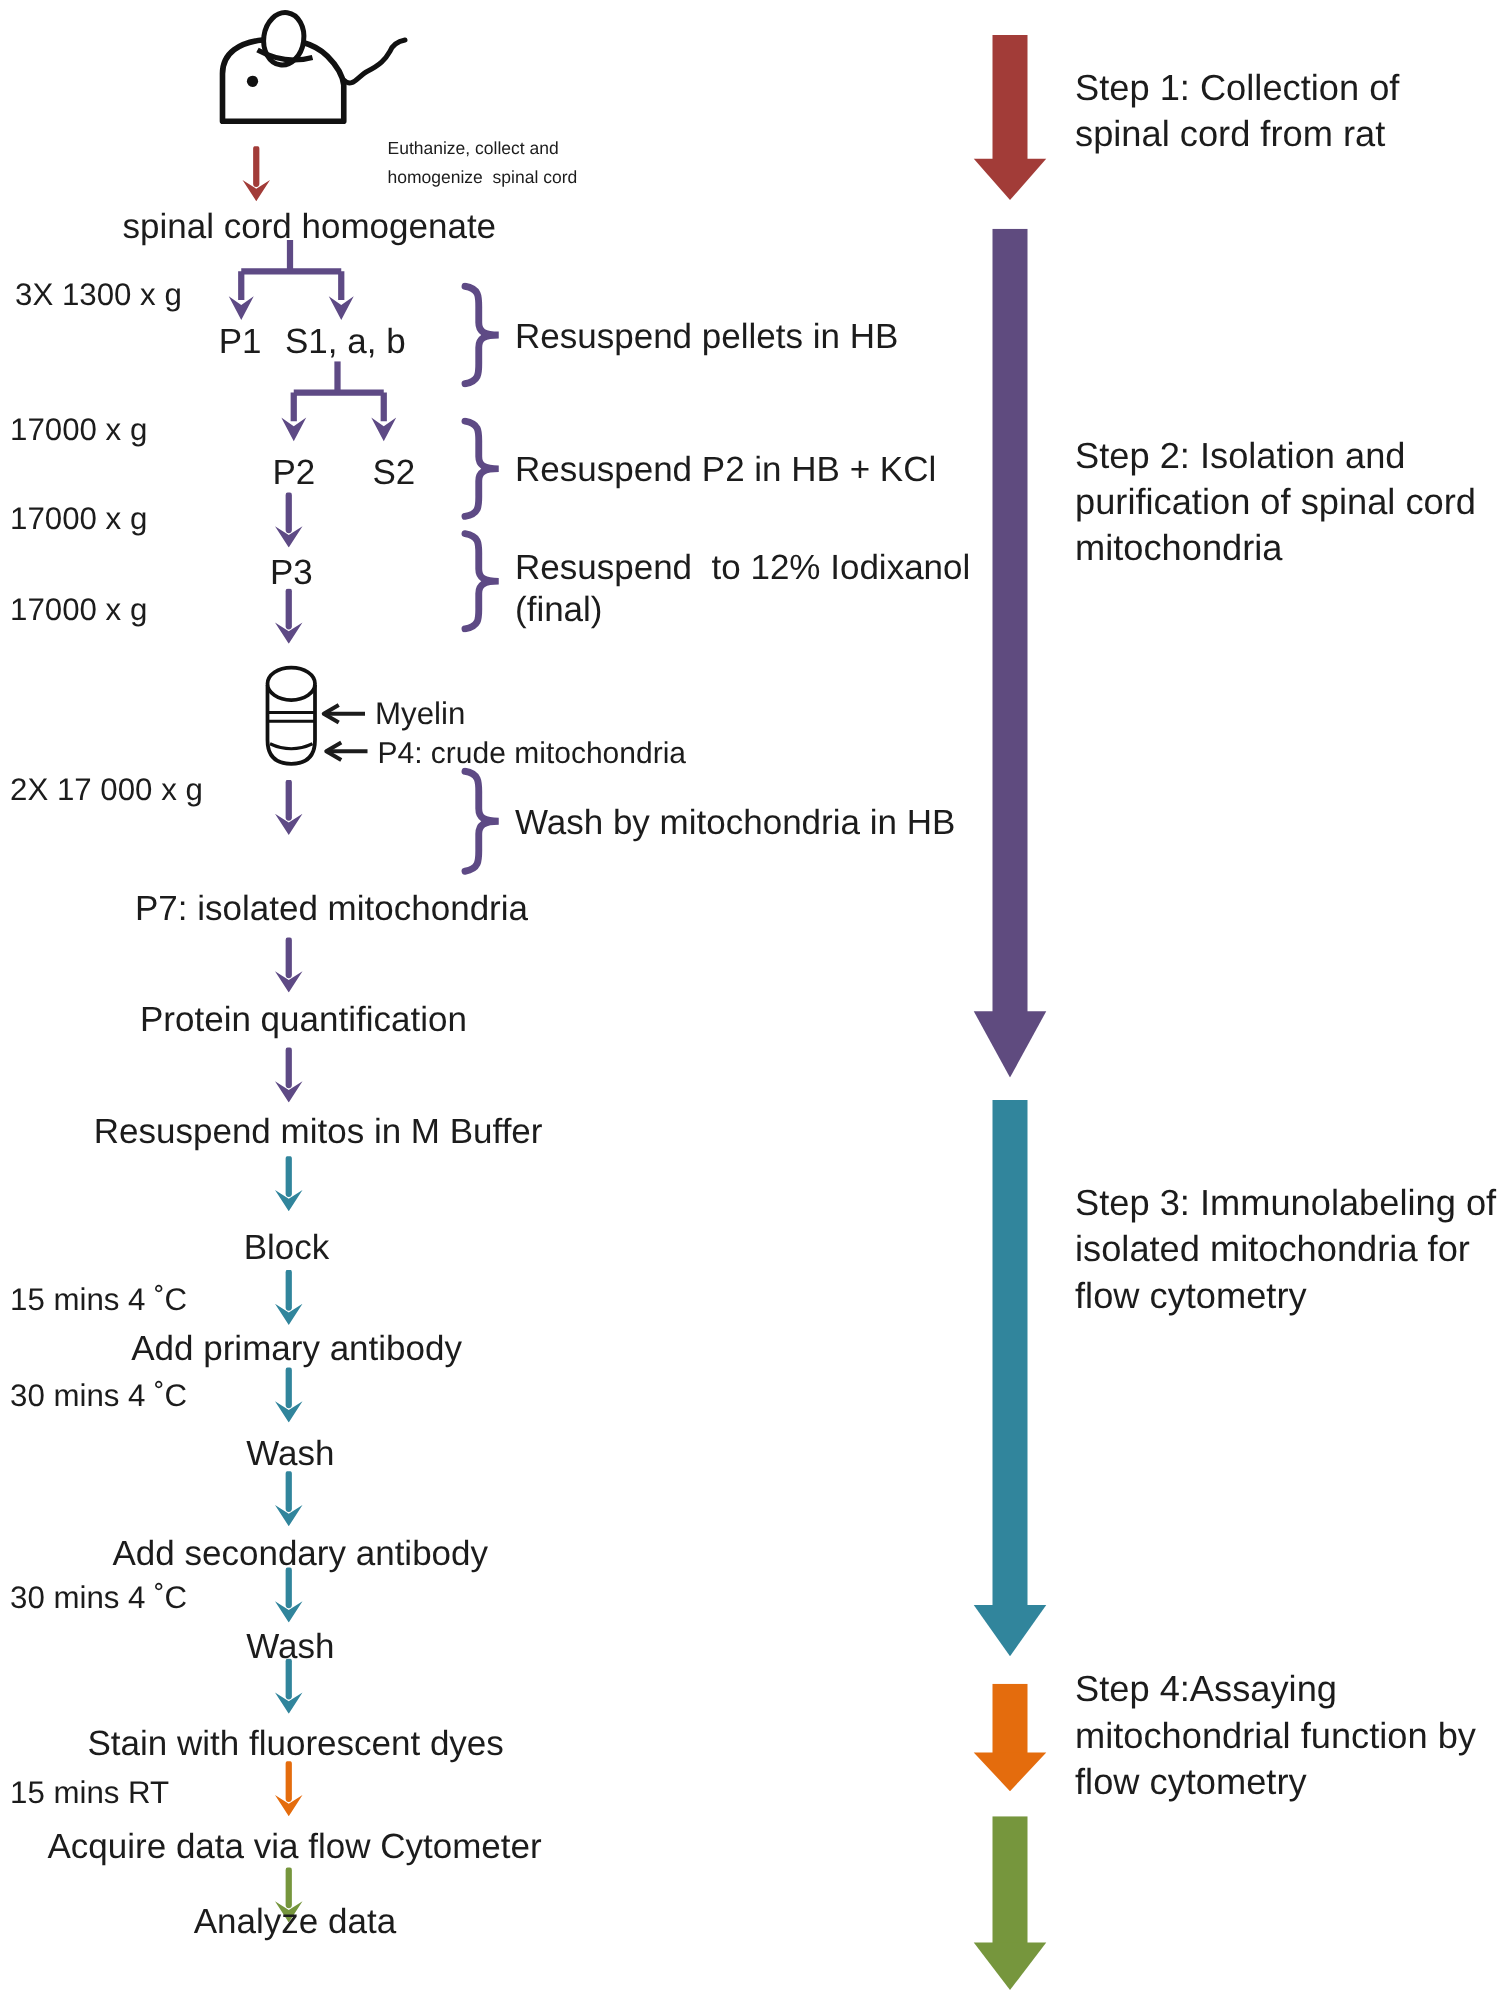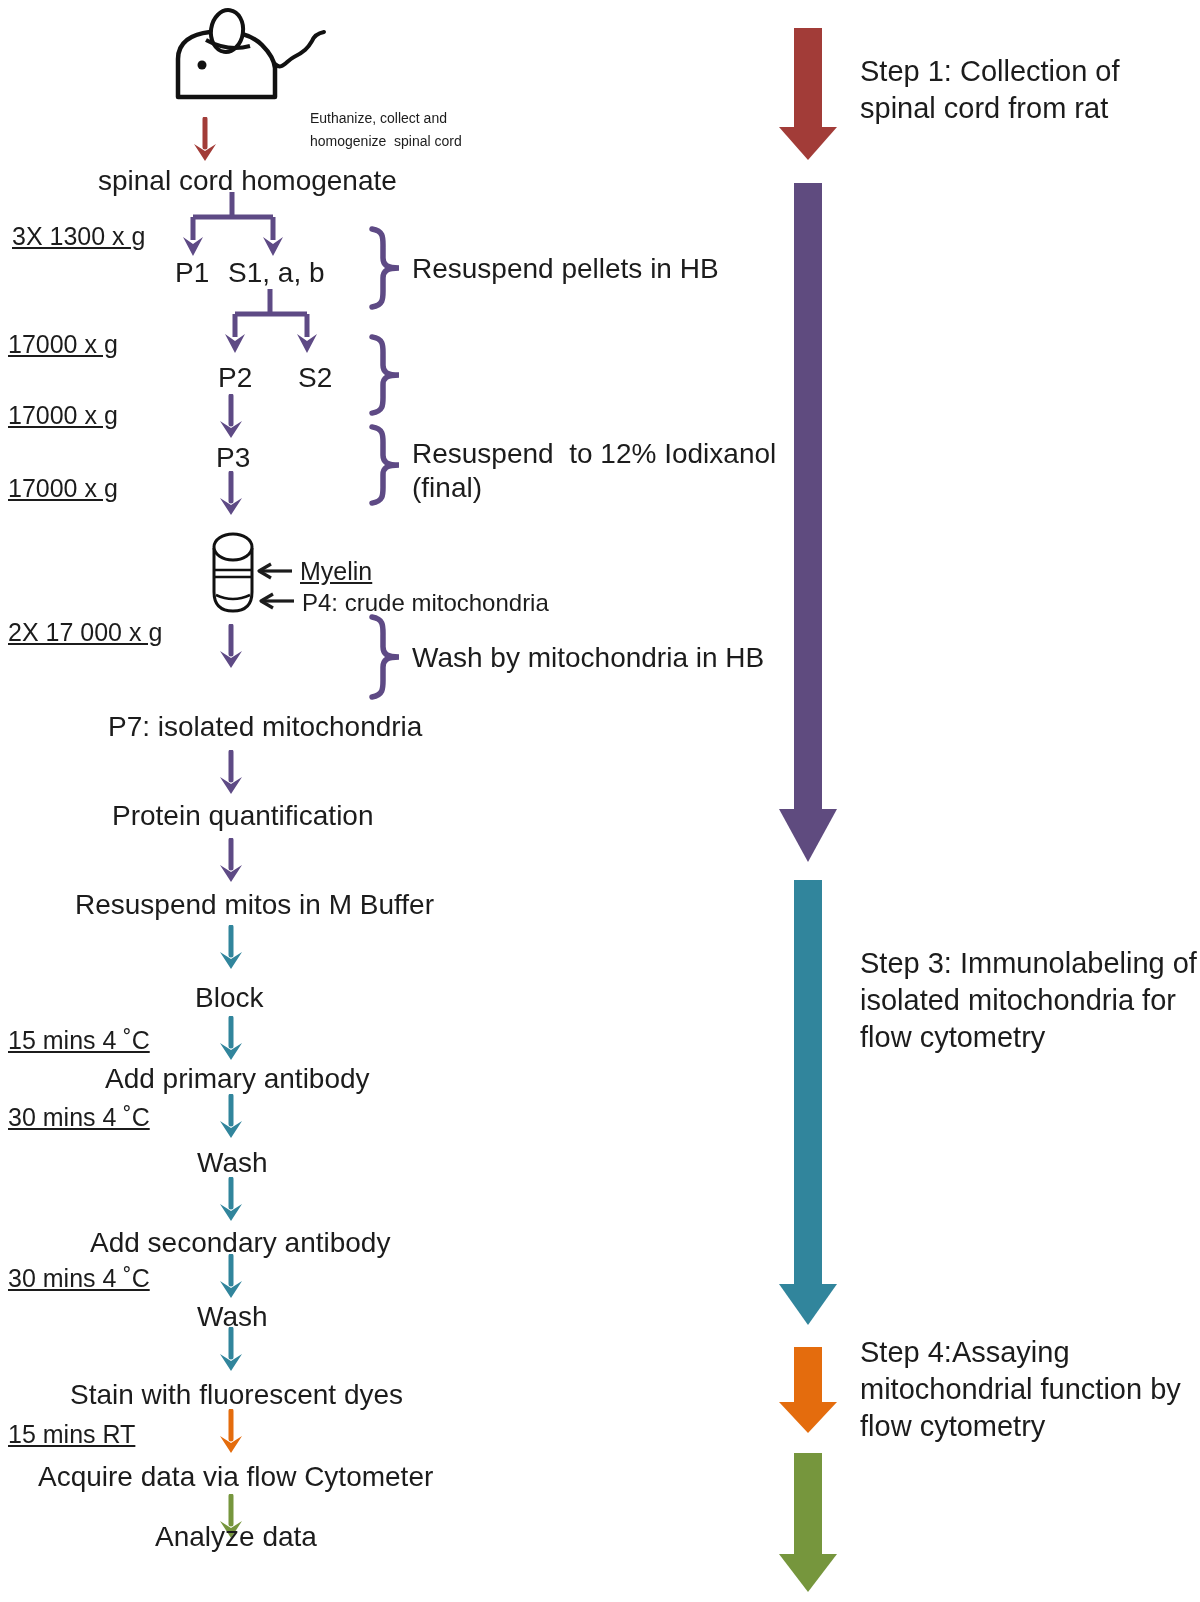--- a/index.html
+++ b/index.html
@@ -7,21 +7,21 @@
     --c-teal:#31859c; --c-orange:#e46c0d; --c-green:#76963d; --c-ink:#1c1c1c;
   }
   html,body{margin:0;padding:0;background:#ffffff;}
   #canvas{
     position:relative;width:1200px;height:1602px;background:#ffffff;
     font-family:"Liberation Sans",sans-serif;color:var(--c-ink);overflow:hidden;
   }
   .abs{position:absolute;}
   .t{white-space:pre-wrap;line-height:1.18;}
   .main{font-size:28px;text-align:center;}
-  .small{font-size:25px;text-decoration:underline;}
+  .small{font-size:25px;}
   .note{font-size:14px;line-height:23px;}
   .tiny{font-size:24px;}
   .blabel{font-size:28px;line-height:34px;}
   .steptext{font-size:29px;line-height:37px;}
   .c-red{color:var(--c-red);}
   .c-purple{color:var(--c-purple);}
   .c-purplethin{color:var(--c-purplethin);}
   .c-teal{color:var(--c-teal);}
   .c-orange{color:var(--c-orange);}
   .c-green{color:var(--c-green);}
@@ -84,20 +84,21 @@
     <polygon points="0,45 10,52 20,45 10,64" fill="currentColor"></polygon>
     <polygon points="72,45 82,52 92,45 82,64" fill="currentColor"></polygon>
   </svg>
   <div class="abs t small" style="left:8px;top:330px">17000 x g</div>
   <div class="abs t main" style="left:218px;top:361px">P2</div>
   <div class="abs t main" style="left:298px;top:361px">S2</div>
 
   <svg class="abs c-purplethin" style="left:368px;top:334px" width="36" height="82" viewBox="0 0 36 84" preserveAspectRatio="none">
       <use href="#brace"></use>
     </svg>
+  <div class="abs t blabel" style="left:412px;top:359px">Resuspend P2 in HB + KCl</div>
 
   <svg class="abs c-purplethin" style="left:218px;top:394px" width="26" height="44" viewBox="0 0 26 44">
       <use href="#thin-arrow"></use>
     </svg>
   <div class="abs t small" style="left:8px;top:401px">17000 x g</div>
   <div class="abs t main" style="left:216px;top:441px">P3</div>
 
   <svg class="abs c-purplethin" style="left:368px;top:424px" width="36" height="82" viewBox="0 0 36 84" preserveAspectRatio="none">
       <use href="#brace"></use>
     </svg>
@@ -185,20 +186,23 @@
     <rect x="16" y="0" width="28" height="100" fill="currentColor"></rect>
     <polygon points="1,99 59,99 30,132" fill="currentColor"></polygon>
   </svg>
   <div class="abs t steptext" style="left:860px;top:53px">Step 1: Collection of
 spinal cord from rat</div>
 
   <svg class="abs c-purple" style="left:778px;top:183px" width="60" height="679" viewBox="0 0 60 679">
     <rect x="16" y="0" width="28" height="627" fill="currentColor"></rect>
     <polygon points="1,626 59,626 30,679" fill="currentColor"></polygon>
   </svg>
+  <div class="abs t steptext" style="left:860px;top:347px">Step 2: Isolation and
+purification of spinal cord
+mitochondria</div>
 
   <svg class="abs c-teal" style="left:778px;top:880px" width="60" height="445" viewBox="0 0 60 445">
     <rect x="16" y="0" width="28" height="405" fill="currentColor"></rect>
     <polygon points="1,404 59,404 30,445" fill="currentColor"></polygon>
   </svg>
   <div class="abs t steptext" style="left:860px;top:945px">Step 3: Immunolabeling of
 isolated mitochondria for
 flow cytometry</div>
 
   <svg class="abs c-orange" style="left:778px;top:1347px" width="60" height="86" viewBox="0 0 60 86">

